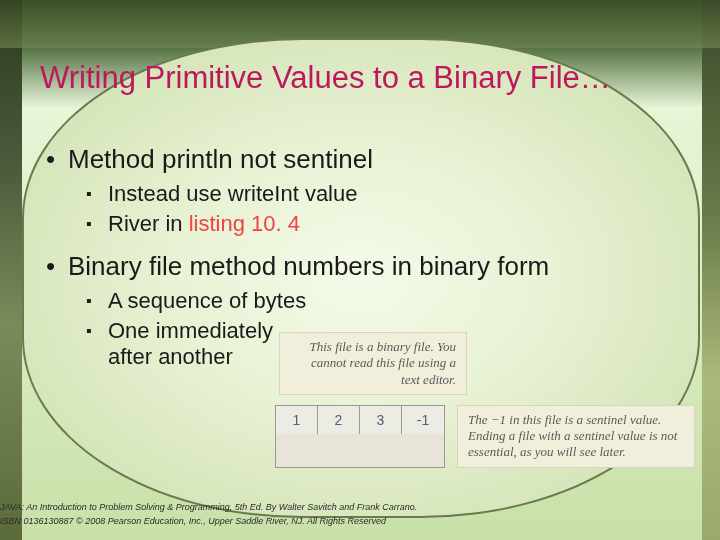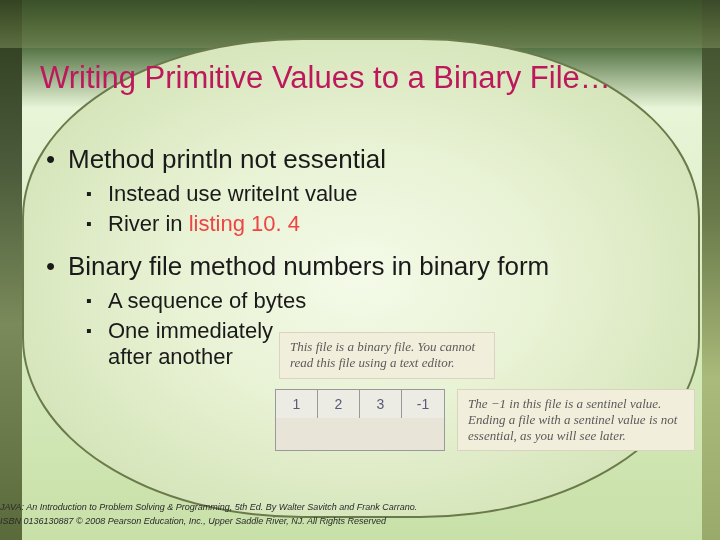--- a/index.html
+++ b/index.html
@@ -98,21 +98,21 @@
   .note-box {
     background: #f2eedc;
     border: 1px solid #d8d4c0;
     padding: 6px 10px;
     font-family: Georgia, serif;
     font-style: italic;
     font-size: 13px;
     color: #5a5a5a;
     line-height: 1.25;
   }
-  .note-top { width: 216px; margin-bottom: 10px; margin-left: 4px; }
+  .note-top { width: 188px; margin-bottom: 10px; margin-left: 4px; text-align: right; }
   .row2 {
     display: flex;
     gap: 12px;
     align-items: stretch;
   }
   .byte-table {
     display: flex;
     border: 1px solid #999;
     background: #e8e4d8;
   }
@@ -145,21 +145,21 @@
 <body>
 
 <div class="bg-left"></div>
 <div class="bg-right"></div>
 <div class="bg-top"></div>
 <div class="slide-frame"></div>
 
 <div class="title">Writing Primitive Values to a Binary File…</div>
 
 <div class="content">
-  <div class="bullet1">Method println not essential</div>
+  <div class="bullet1">Method println not sentinel</div>
   <div class="bullet2">Instead use writeInt value</div>
   <div class="bullet2">
     <span>River in </span><span class="link">listing 10. 4</span>
   </div>
   <div class="bullet1">Binary file method numbers in binary form</div>
   <div class="bullet2">A sequence of bytes</div>
   <div class="bullet2">
     <span class="indent-text">One immediately after another</span>
   </div>
 </div>

